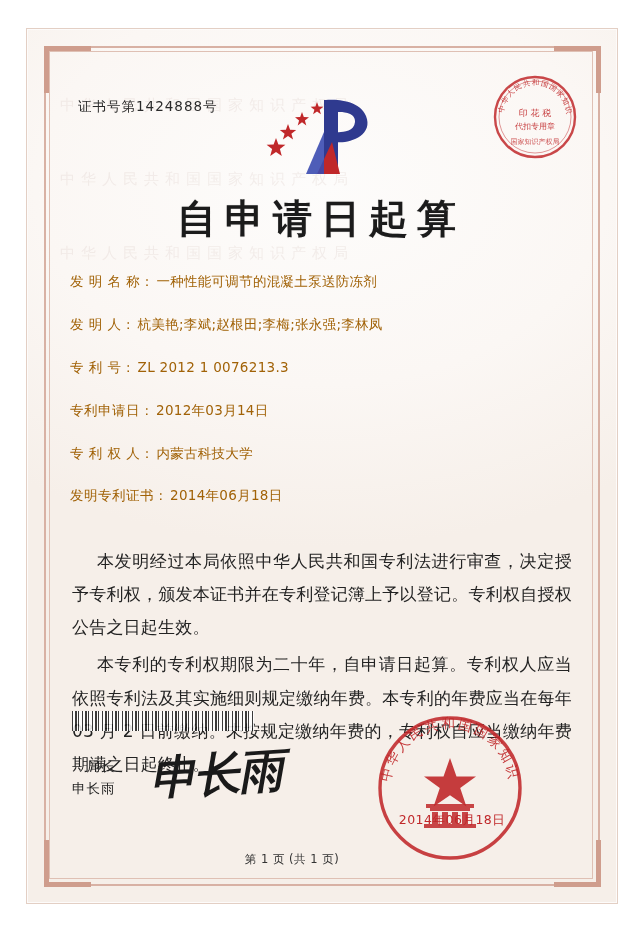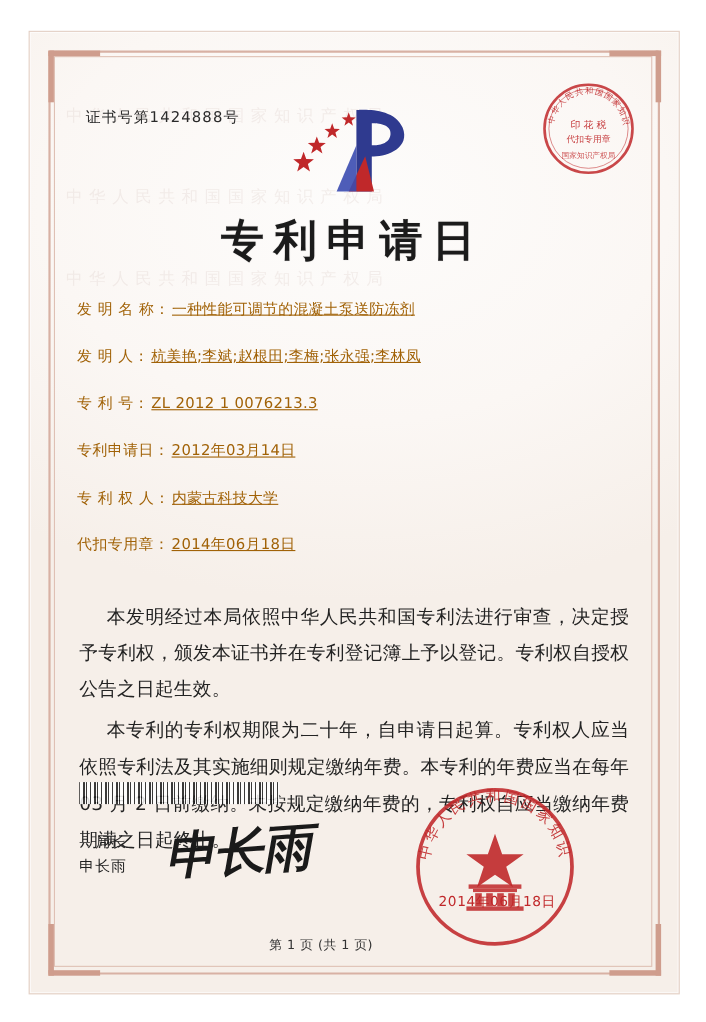--- a/index.html
+++ b/index.html
@@ -136,21 +136,20 @@
     color: #a16207;
     line-height: 1.4;
   }
   .field-label {
     white-space: nowrap;
     letter-spacing: 0.5px;
   }
   .field-value {
     letter-spacing: 0.3px;
     padding-left: 2px;
-    text-decoration: underline;
   }
 
   
   .body-text {
     position: absolute;
     left: 72px;
     top: 545px;
     width: 500px;
     font-size: 17px;
     line-height: 1.95;
@@ -286,21 +285,21 @@
       </defs>
       <text font-size="7.4" fill="#c0282a" letter-spacing="1.2" opacity="0.9">
         <textPath href="#tsarc" startOffset="4%">中华人民共和国国家知识产权局</textPath>
       </text>
       <text x="43" y="42" text-anchor="middle" font-size="9" fill="#c0282a" opacity="0.9">印 花 税</text>
       <text x="43" y="55" text-anchor="middle" font-size="8" fill="#c0282a" opacity="0.9">代扣专用章</text>
       <text x="43" y="70" text-anchor="middle" font-size="7" fill="#c0282a" opacity="0.8">国家知识产权局</text>
     </svg>
   </div>
 
-  <div class="title">专利申请日</div>
+  <div class="title">自申请日起算</div>
 
   <div class="fields">
     <div class="field-row">
       <span class="field-label">发 明 名 称：</span>
       <span class="field-value">一种性能可调节的混凝土泵送防冻剂</span>
     </div>
     <div class="field-row">
       <span class="field-label">发 明 人：</span>
       <span class="field-value">杭美艳;李斌;赵根田;李梅;张永强;李林凤</span>
     </div>
@@ -310,21 +309,21 @@
     </div>
     <div class="field-row">
       <span class="field-label">专利申请日：</span>
       <span class="field-value">2012年03月14日</span>
     </div>
     <div class="field-row">
       <span class="field-label">专 利 权 人：</span>
       <span class="field-value">内蒙古科技大学</span>
     </div>
     <div class="field-row">
-      <span class="field-label">代扣专用章：</span>
+      <span class="field-label">发明专利证书：</span>
       <span class="field-value">2014年06月18日</span>
     </div>
   </div>
 
   <div class="body-text">
     <p>本发明经过本局依照中华人民共和国专利法进行审查，决定授予专利权，颁发本证书并在专利登记簿上予以登记。专利权自授权公告之日起生效。</p>
     <p>本专利的专利权期限为二十年，自申请日起算。专利权人应当依照专利法及其实施细则规定缴纳年费。本专利的年费应当在每年 03 月 2 日前缴纳。未按规定缴纳年费的，专利权自应当缴纳年费期满之日起终止。</p>
   </div>
 
   <div class="barcode"></div>

